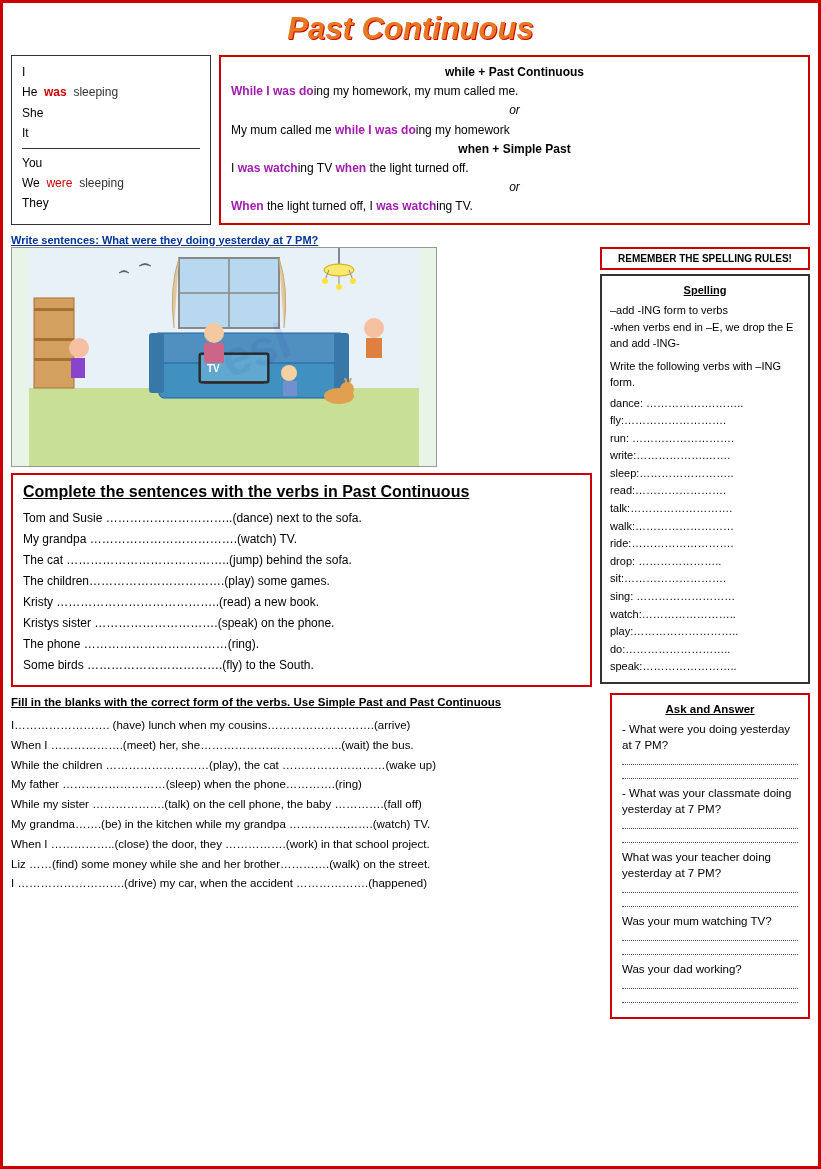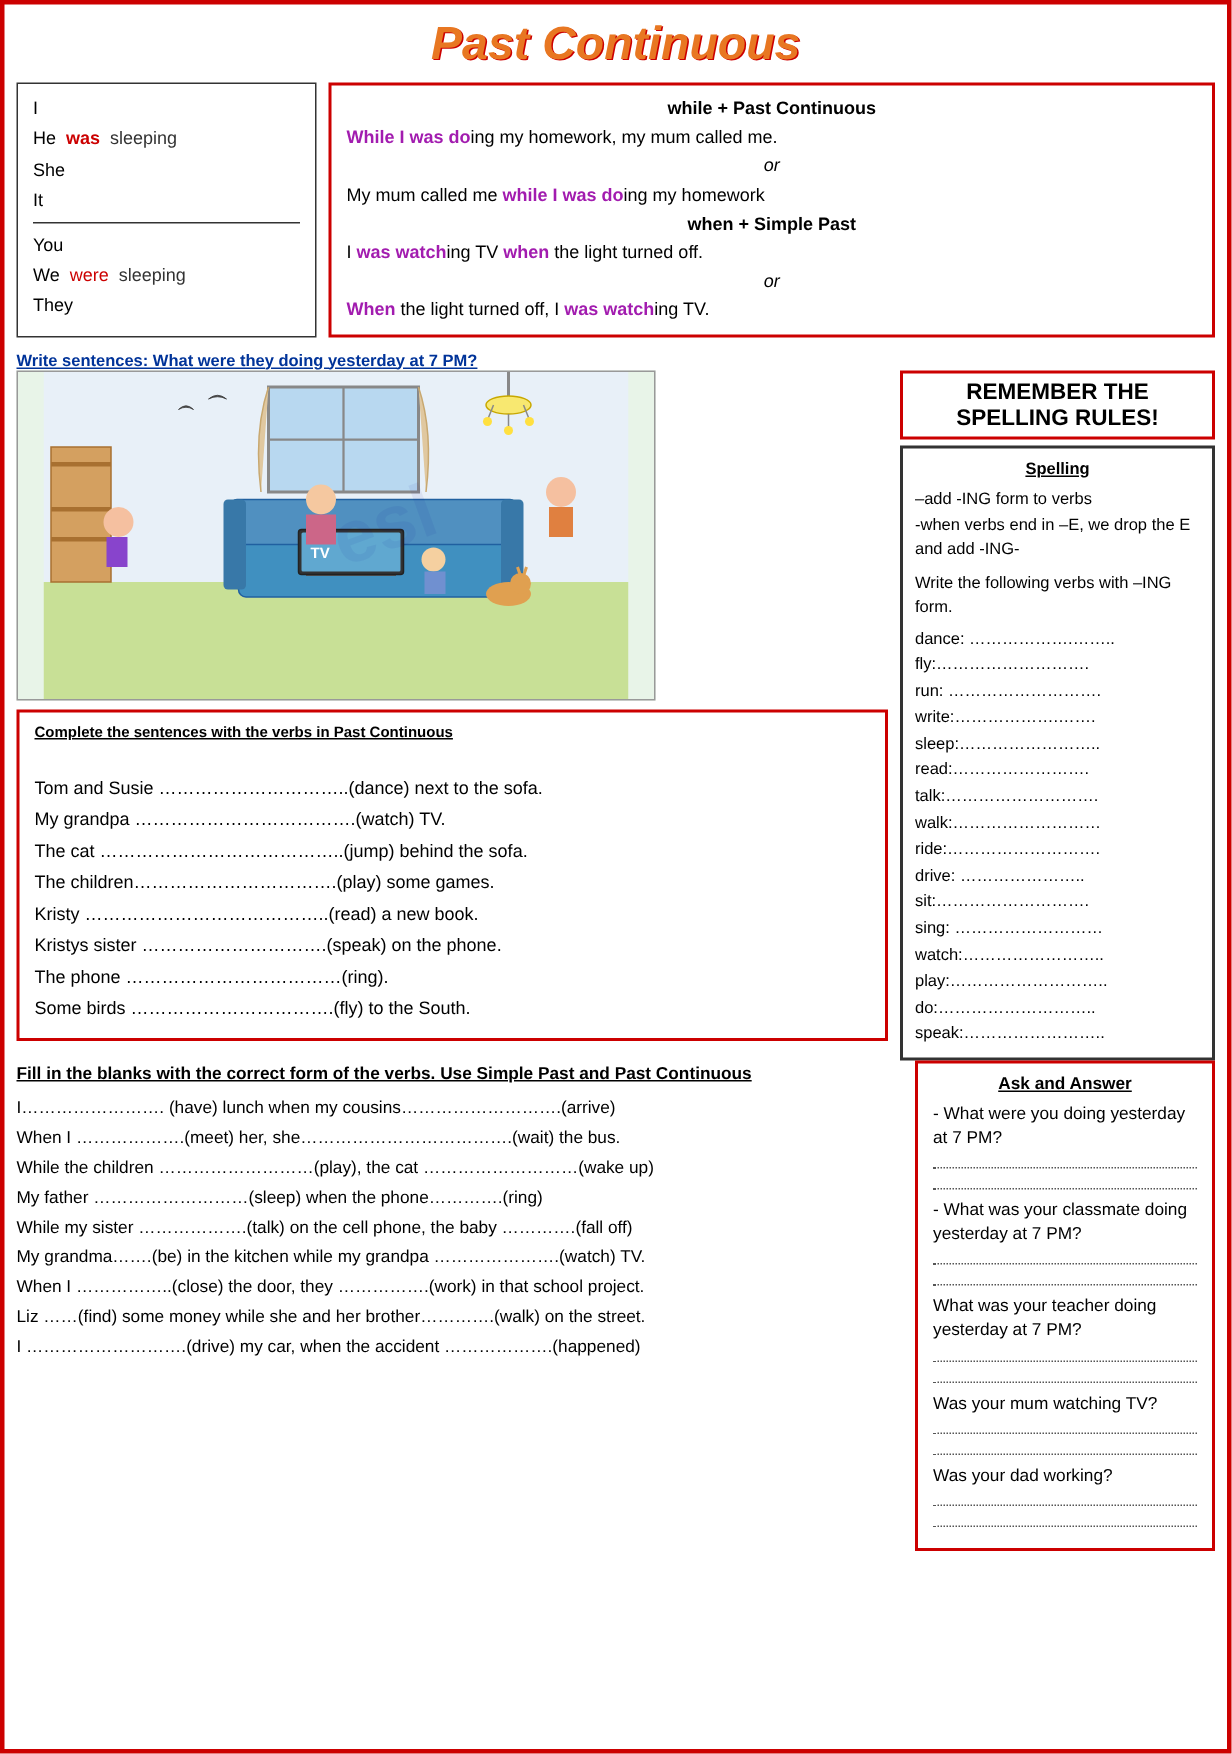--- a/index.html
+++ b/index.html
@@ -71,21 +71,21 @@
       font-size: 11px;
       color: #666;
       position: relative;
       overflow: hidden;
     }
     .remember-box {
       border: 2px solid #cc0000;
       padding: 4px 8px;
       text-align: center;
       font-weight: bold;
-      font-size: 15px;
+      font-size: 10px;
       background: #fff;
       color: #000;
     }
     .spelling-box {
       border: 2px solid #333;
       padding: 6px 8px;
       font-size: 11px;
       line-height: 1.5;
     }
     .spelling-box .spelling-title {
@@ -100,22 +100,22 @@
     }
     .complete-box {
       border: 2px solid #cc0000;
       padding: 8px 10px;
       margin-bottom: 6px;
       font-size: 12px;
     }
     .complete-title {
       text-decoration: underline;
       font-weight: bold;
-      margin-bottom: 22px;
-      font-size: 10px;
+      margin-bottom: 8px;
+      font-size: 16px;
     }
     .exercise-line {
       margin-bottom: 3px;
       line-height: 1.5;
     }
     .bottom-section {
       display: flex;
       gap: 8px;
     }
     .fill-box {
@@ -294,21 +294,21 @@
         <div class="verb-list">
           <div>dance: ……………….……..</div>
           <div>fly:……………………….</div>
           <div>run: ……………………….</div>
           <div>write:……………….…….</div>
           <div>sleep:……………………..</div>
           <div>read:…………………….</div>
           <div>talk:……………………….</div>
           <div>walk:………………………</div>
           <div>ride:……………………….</div>
-          <div>drive: …………………..</div>
+          <div>drop: …………………..</div>
           <div>sit:……………………….</div>
           <div>sing: ………………………</div>
           <div>watch:……………………..</div>
           <div>play:………………………..</div>
           <div>do:………………………..</div>
           <div>speak:……………………..</div>
         </div>
       </div>
     </div>
   </div>

